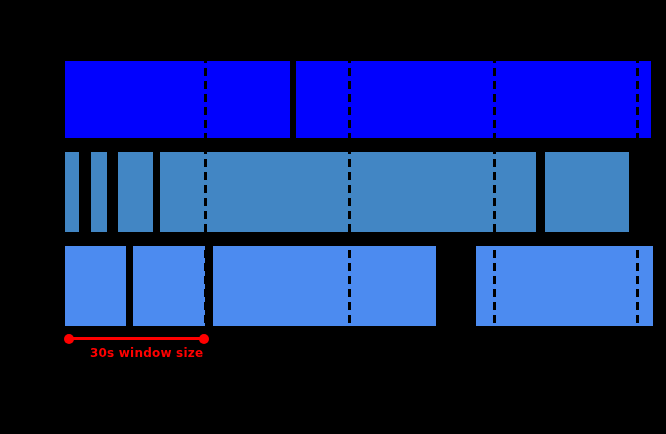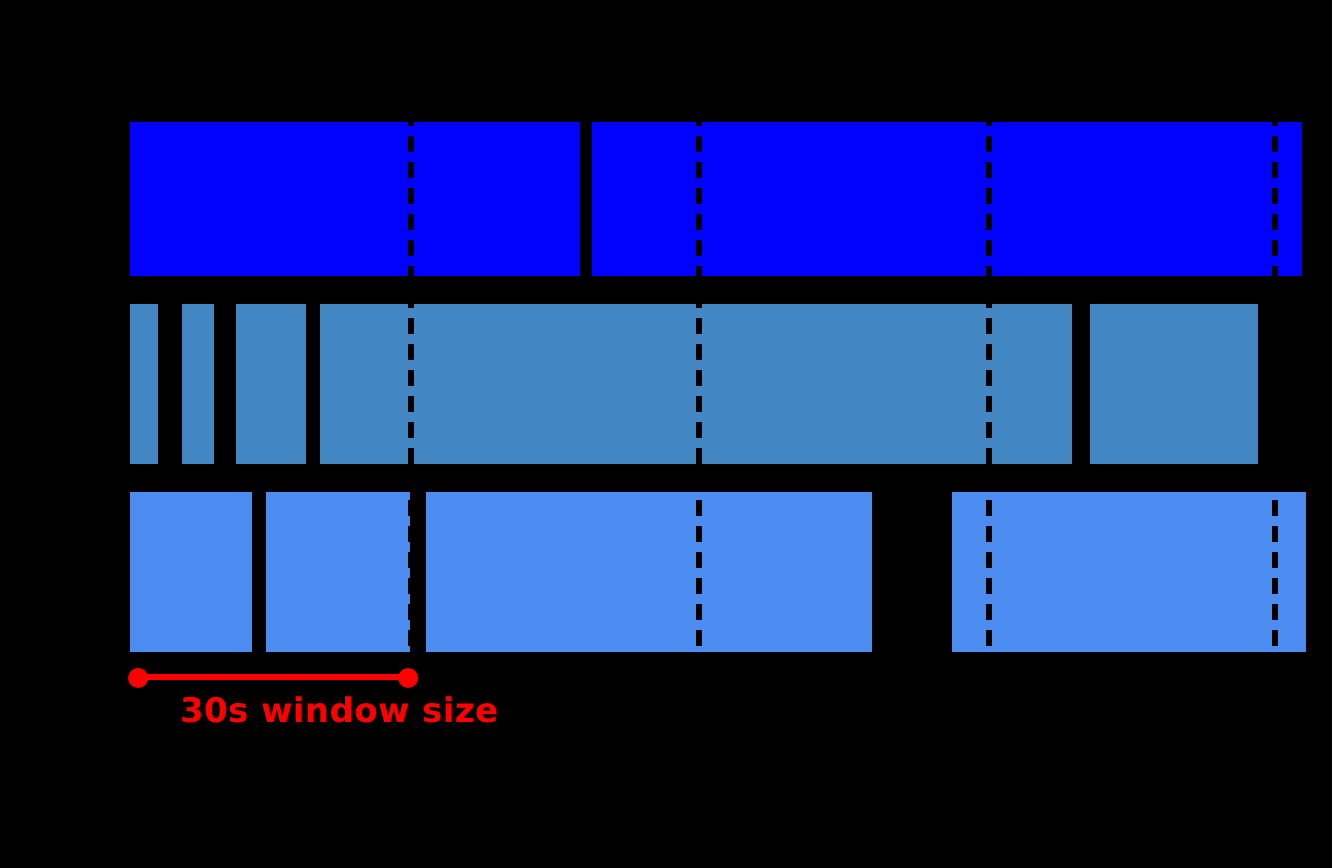--- a/index.html
+++ b/index.html
@@ -28,21 +28,21 @@
       to bottom,
       #000000 0px, #000000 8px,
       rgba(0,0,0,0) 8px, rgba(0,0,0,0) 13px
     );
   }
   .annotation { position: absolute; inset: 0; z-index: 3; }
   #arrow-line { position: absolute; height: 3px; }
   .dot { position: absolute; border-radius: 50%; }
   #annotation-label {
     position: absolute;
-    font-size: 17px;
+    font-size: 12px;
     font-weight: bold;
     letter-spacing: 0.2px;
     white-space: nowrap;
   }
 </style>
 </head>
 <body>
 
 <div class="figure" style="width: 666px; height: 434px; background: rgb(0, 0, 0);">
   <div id="bars-layer">

